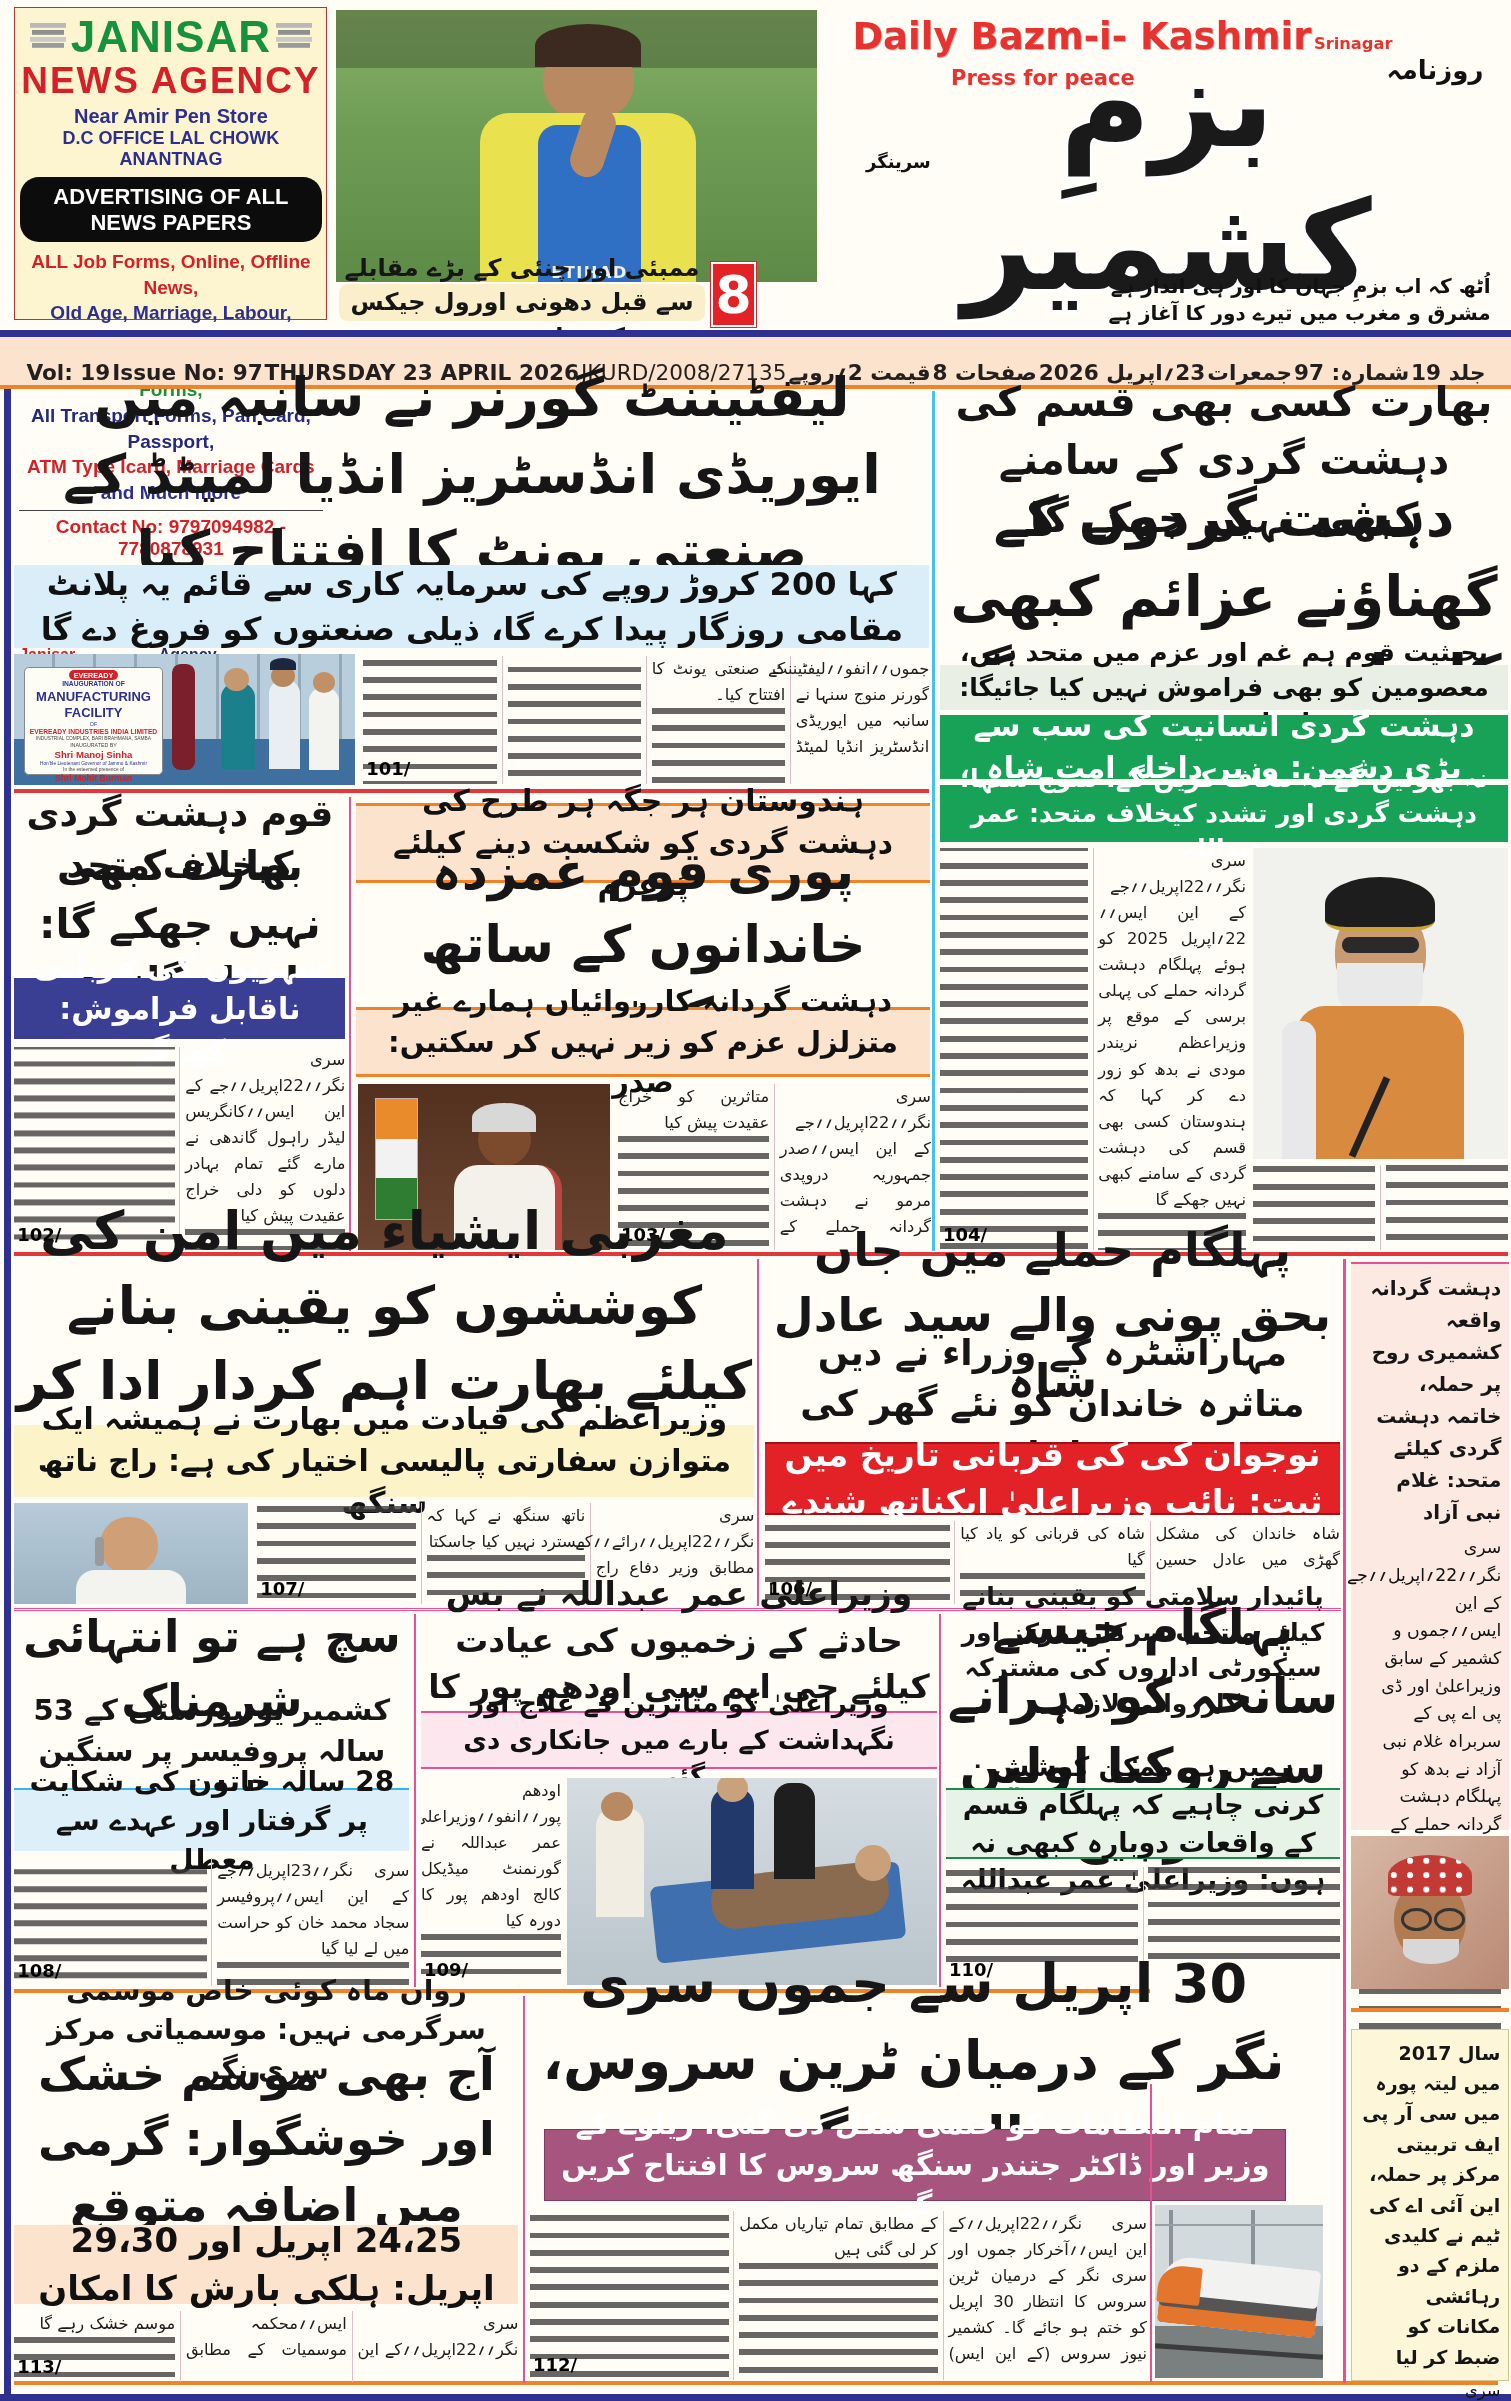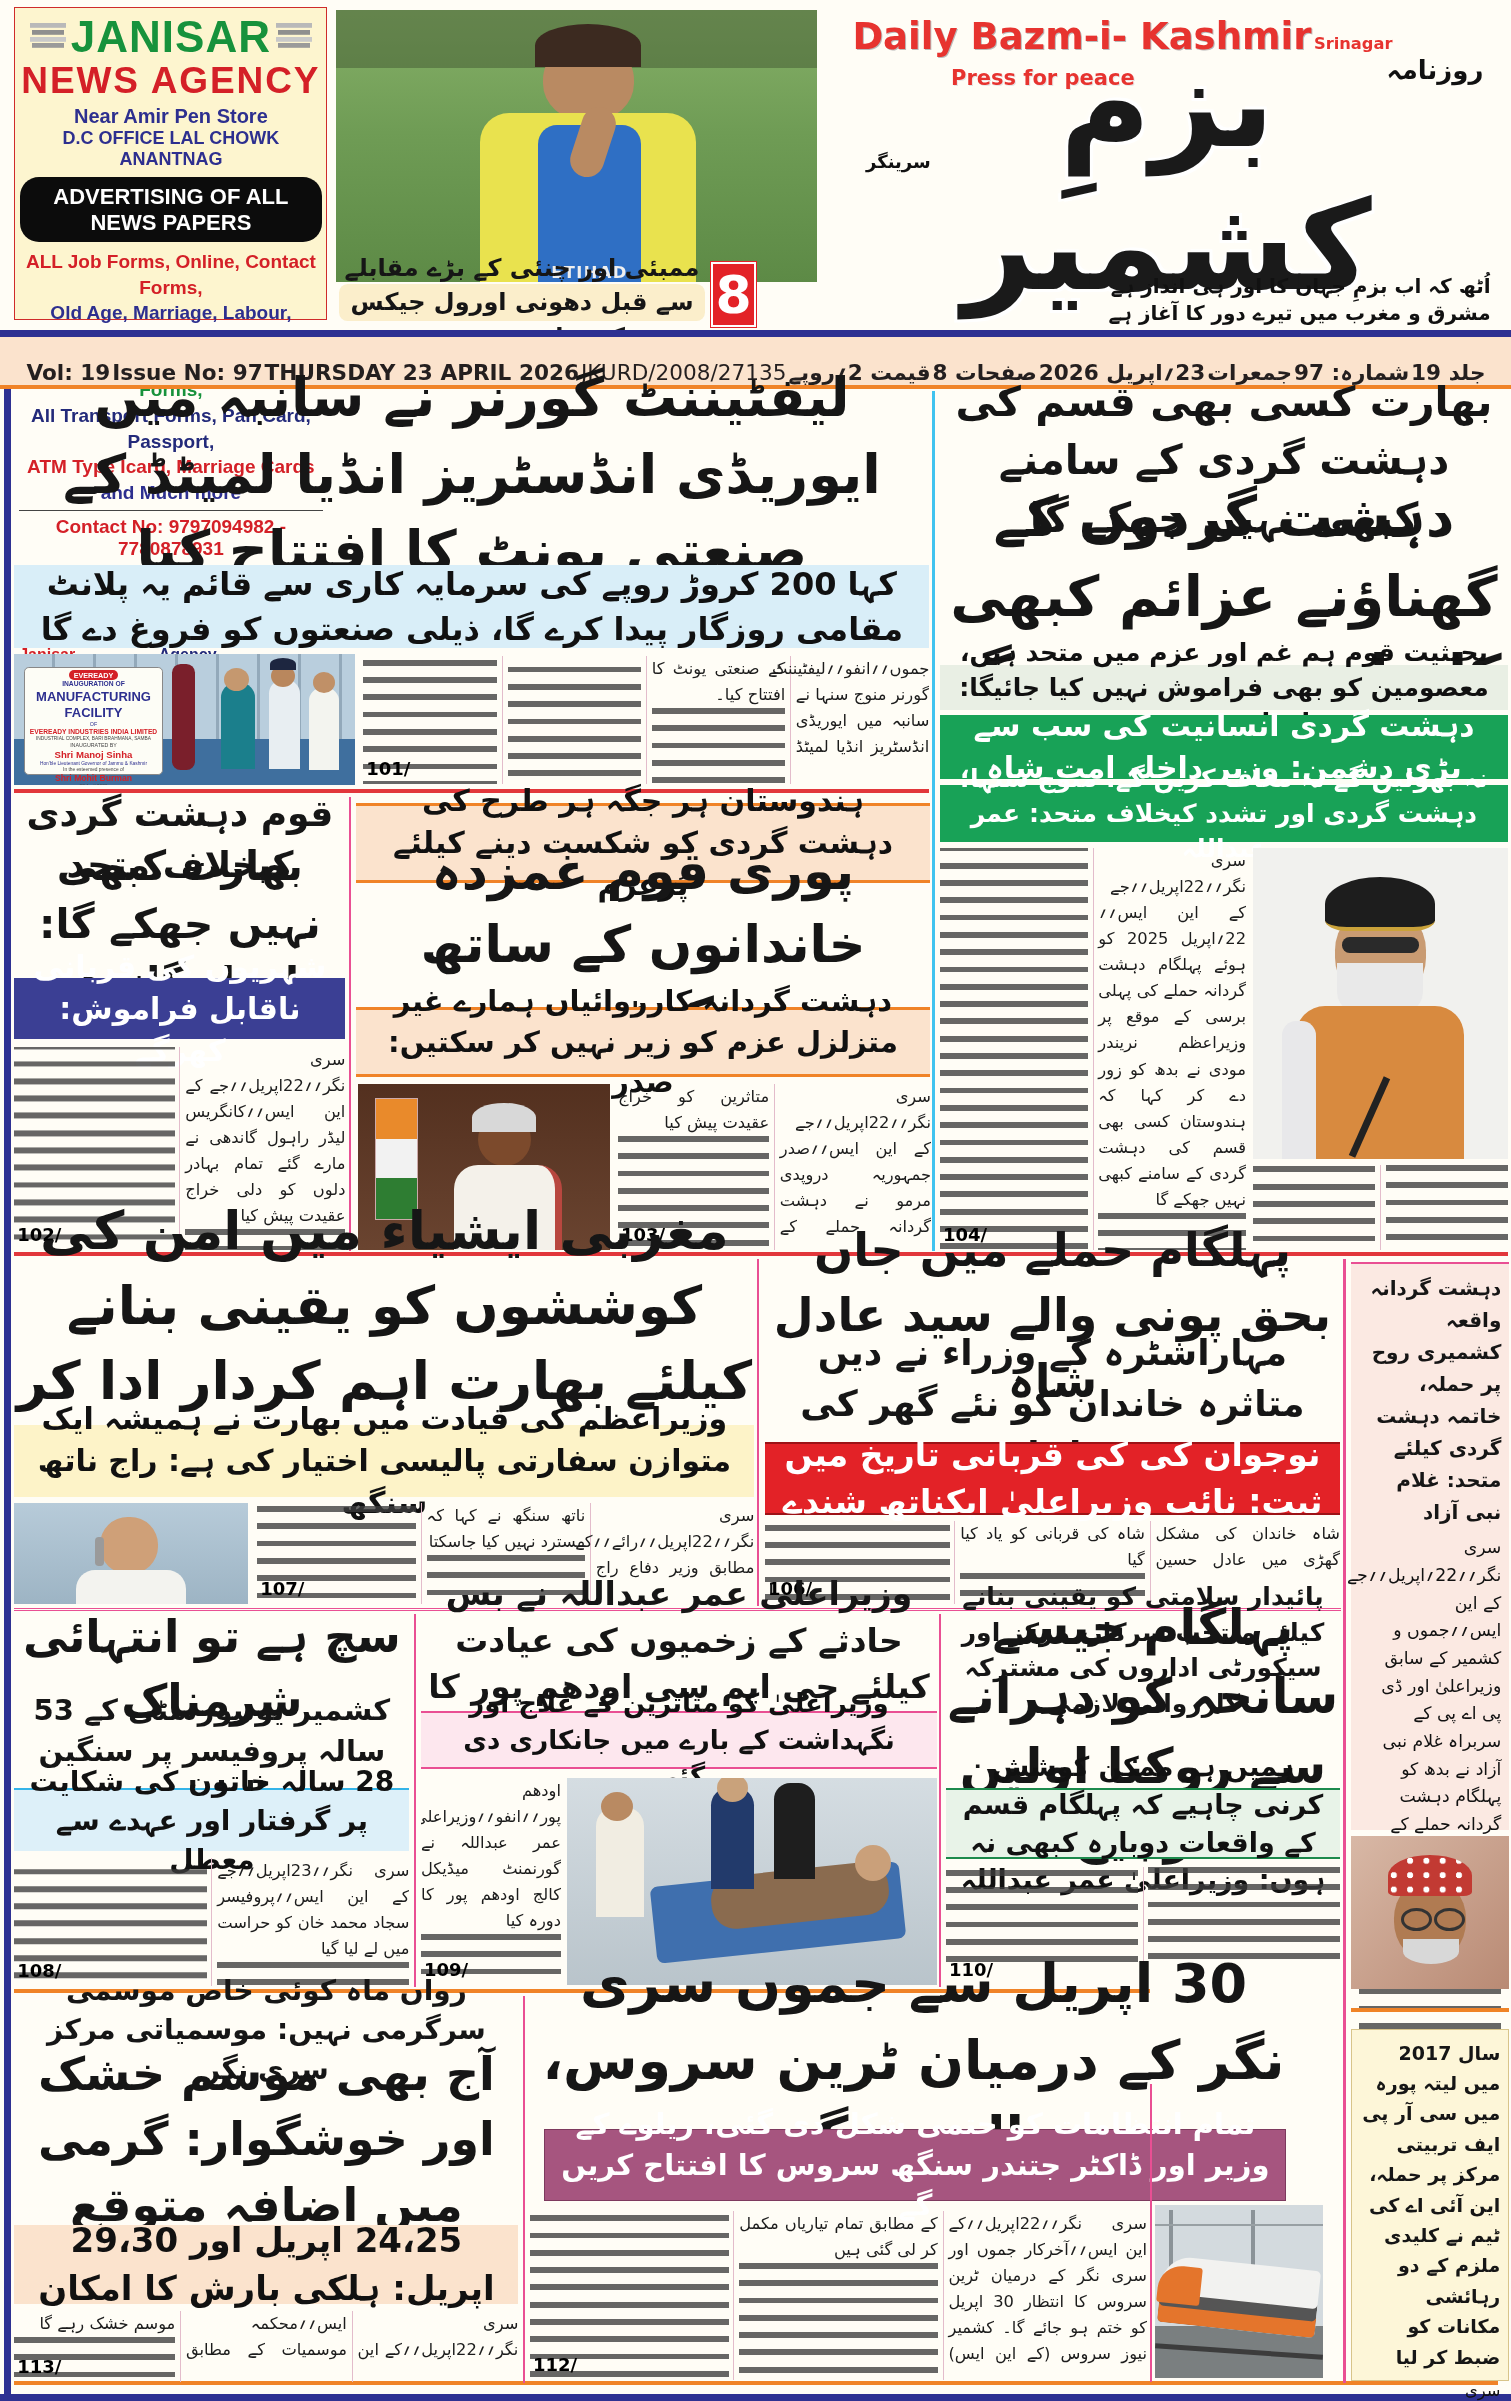--- a/index.html
+++ b/index.html
@@ -61,21 +61,21 @@
   <div id="adbox" class="abs" style="left:14.4px;top:6.7px;width:313px;height:313px;">
     <div class="adrow1">
       <span class="papericon"></span>
       <span>JANISAR</span>
       <span class="papericon"></span>
     </div>
     <div class="adrow2">NEWS AGENCY</div>
     <div class="adaddr1">Near Amir Pen Store</div>
     <div class="adaddr2">D.C OFFICE LAL CHOWK ANANTNAG</div>
     <div class="adbanner">ADVERTISING OF ALL NEWS PAPERS</div>
-    <div class="adline c-red">ALL Job Forms, Online, Contact Forms,</div>
+    <div class="adline c-red">ALL Job Forms, Online, Offline News,</div>
     <div class="adline c-blue">Old Age, Marriage, Labour, Adhaar,</div>
     <div class="adline c-green">Asra Forms, PRC, RBA, SC, ST Forms,</div>
     <div class="adline c-navy">All Transport Forms, Pan Card, Passport,</div>
     <div class="adline c-red">ATM Type Icard, Marriage Cards</div>
     <div class="adline c-blue">and Much more</div>
     <div class="adcontact">Contact No: 9797094982 - 7780878931</div>
     <div class="adjoin">
       <div class="c-green" style="font-size:19px;">Join us with:</div>
       <div><span class="sicon" style="background:#b5442f;">✉</span><span class="c-red">mushtaqjanisar786@gmail.com</span></div>
       <div class="c-green"><span class="sicon" style="background:#25d366;border-radius:50%;">✆</span><span>9797094982</span></div>

